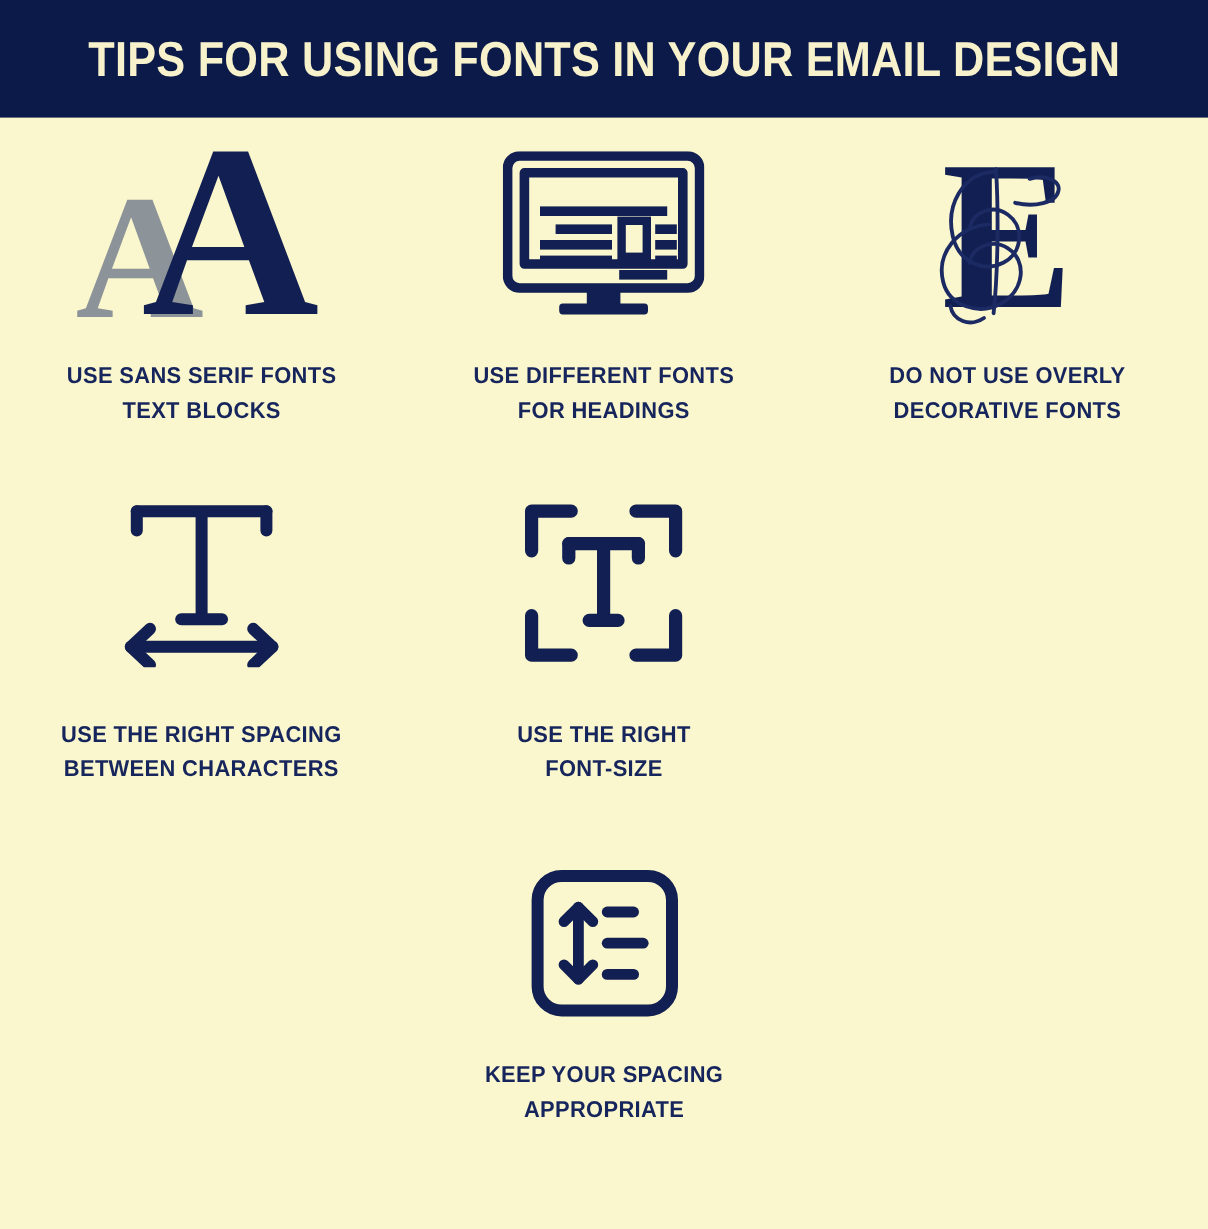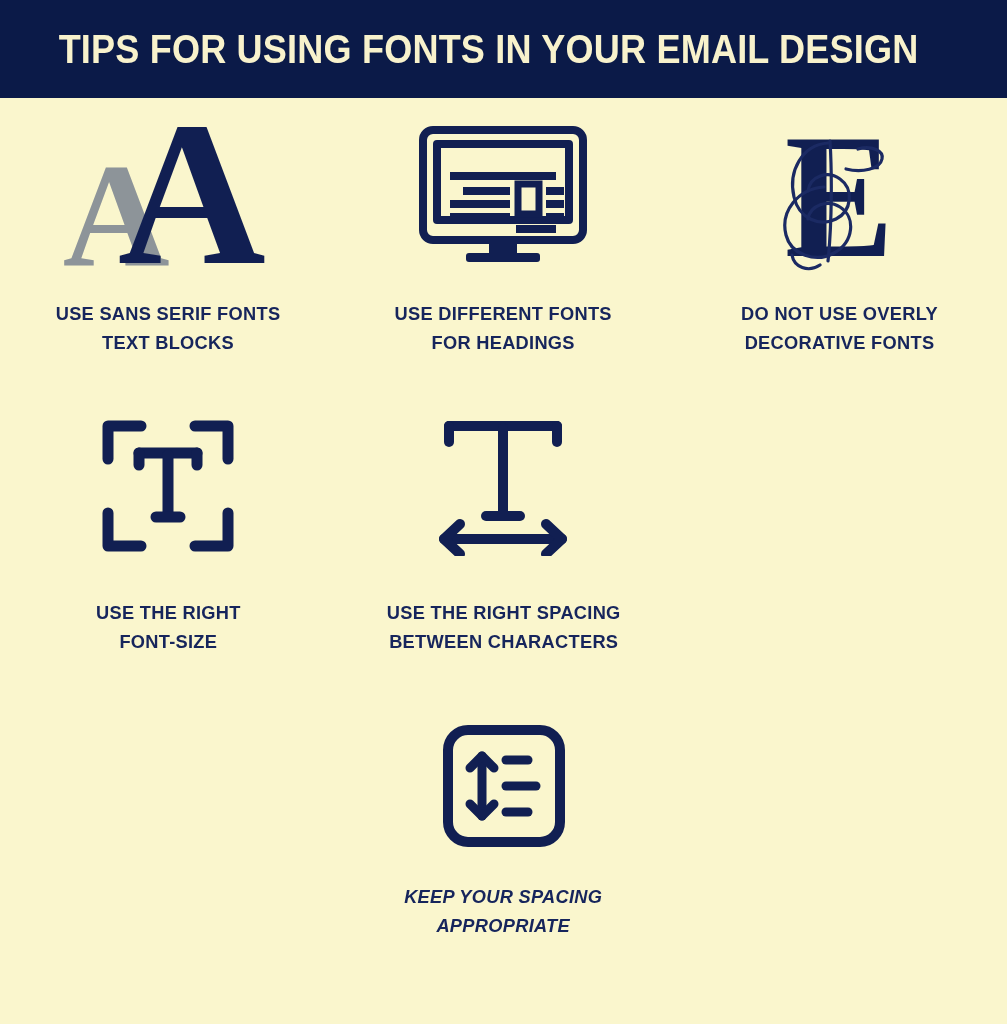--- a/index.html
+++ b/index.html
@@ -20,20 +20,21 @@
     background: #faf6cd;
   }
 
   
   .header-band {
     width: 1007px;
     height: 98px;
     background: #0b1a48;
     display: flex;
     align-items: center;
+    justify-content: center;
   }
 
   .header-title {
     color: #f8f2cc;
     font-family: "Liberation Sans", sans-serif;
     font-size: 41px;
     font-weight: bold;
     letter-spacing: 0.2px;
     text-transform: uppercase;
     transform: scaleX(0.88);
@@ -145,21 +146,21 @@
     left: -6px;
     top: 6px;
     width: 150px;
     height: 148px;
   }
 
   
   .icon-line { display: block; }
 
   
-  .row-3 { justify-content: center; font-style: italic; }
+  .row-3 { justify-content: center; }
 </style>
 </head>
 <body>
 
 <div class="infographic">
 
   <div class="header-band">
     <h1 class="header-title">TIPS FOR USING FONTS IN YOUR EMAIL DESIGN</h1>
   </div>
 
@@ -235,20 +236,45 @@
           <span class="caption-line">DO NOT USE OVERLY</span>
           <span class="caption-line">DECORATIVE FONTS</span>
         </div>
       </div>
     </div>
 
     <div class="tips-row row-2">
 
       <div class="tip-card">
         <div class="icon-box">
+          <svg width="142" height="140" viewBox="0 0 142 140" class="icon-line">
+            <g stroke="#111f52" stroke-width="10" stroke-linecap="round" stroke-linejoin="round" fill="none">
+
+              <path d="M17 10 H125"></path>
+              <path d="M17 10 V26"></path>
+              <path d="M125 10 V26"></path>
+
+              <path d="M71 12 V98"></path>
+
+              <path d="M54 100 H88"></path>
+
+              <path d="M12 123 H130"></path>
+              <path d="M28 108 L12 123 L28 138"></path>
+              <path d="M114 108 L130 123 L114 138"></path>
+            </g>
+          </svg>
+        </div>
+        <div class="tip-caption">
+          <span class="caption-line">USE THE RIGHT SPACING</span>
+          <span class="caption-line">BETWEEN CHARACTERS</span>
+        </div>
+      </div>
+
+      <div class="tip-card">
+        <div class="icon-box">
           <svg width="134" height="134" viewBox="0 0 134 134" class="icon-line">
             <g stroke="#111f52" stroke-width="11" stroke-linecap="round" stroke-linejoin="round" fill="none">
 
               <path d="M7 40 V7 H40"></path>
               <path d="M94 7 H127 V40"></path>
               <path d="M7 94 V127 H40"></path>
               <path d="M127 94 V127 H94"></path>
 
               <path d="M38 34 H96"></path>
               <path d="M38 34 V46"></path>
@@ -259,45 +285,20 @@
               <path d="M55 98 H79"></path>
             </g>
           </svg>
         </div>
         <div class="tip-caption">
           <span class="caption-line">USE THE RIGHT</span>
           <span class="caption-line">FONT-SIZE</span>
         </div>
       </div>
 
-      <div class="tip-card">
-        <div class="icon-box">
-          <svg width="142" height="140" viewBox="0 0 142 140" class="icon-line">
-            <g stroke="#111f52" stroke-width="10" stroke-linecap="round" stroke-linejoin="round" fill="none">
-
-              <path d="M17 10 H125"></path>
-              <path d="M17 10 V26"></path>
-              <path d="M125 10 V26"></path>
-
-              <path d="M71 12 V98"></path>
-
-              <path d="M54 100 H88"></path>
-
-              <path d="M12 123 H130"></path>
-              <path d="M28 108 L12 123 L28 138"></path>
-              <path d="M114 108 L130 123 L114 138"></path>
-            </g>
-          </svg>
-        </div>
-        <div class="tip-caption">
-          <span class="caption-line">USE THE RIGHT SPACING</span>
-          <span class="caption-line">BETWEEN CHARACTERS</span>
-        </div>
-      </div>
-
     </div>
 
     <div class="tips-row row-3">
       <div class="tip-card">
         <div class="icon-box">
           <svg width="124" height="124" viewBox="0 0 124 124" class="icon-line">
             <rect x="6" y="6" width="112" height="112" rx="20" fill="none" stroke="#111f52" stroke-width="10"></rect>
             <g stroke="#111f52" stroke-width="9" stroke-linecap="round" stroke-linejoin="round" fill="none">
 
               <path d="M40 32 V92"></path>

